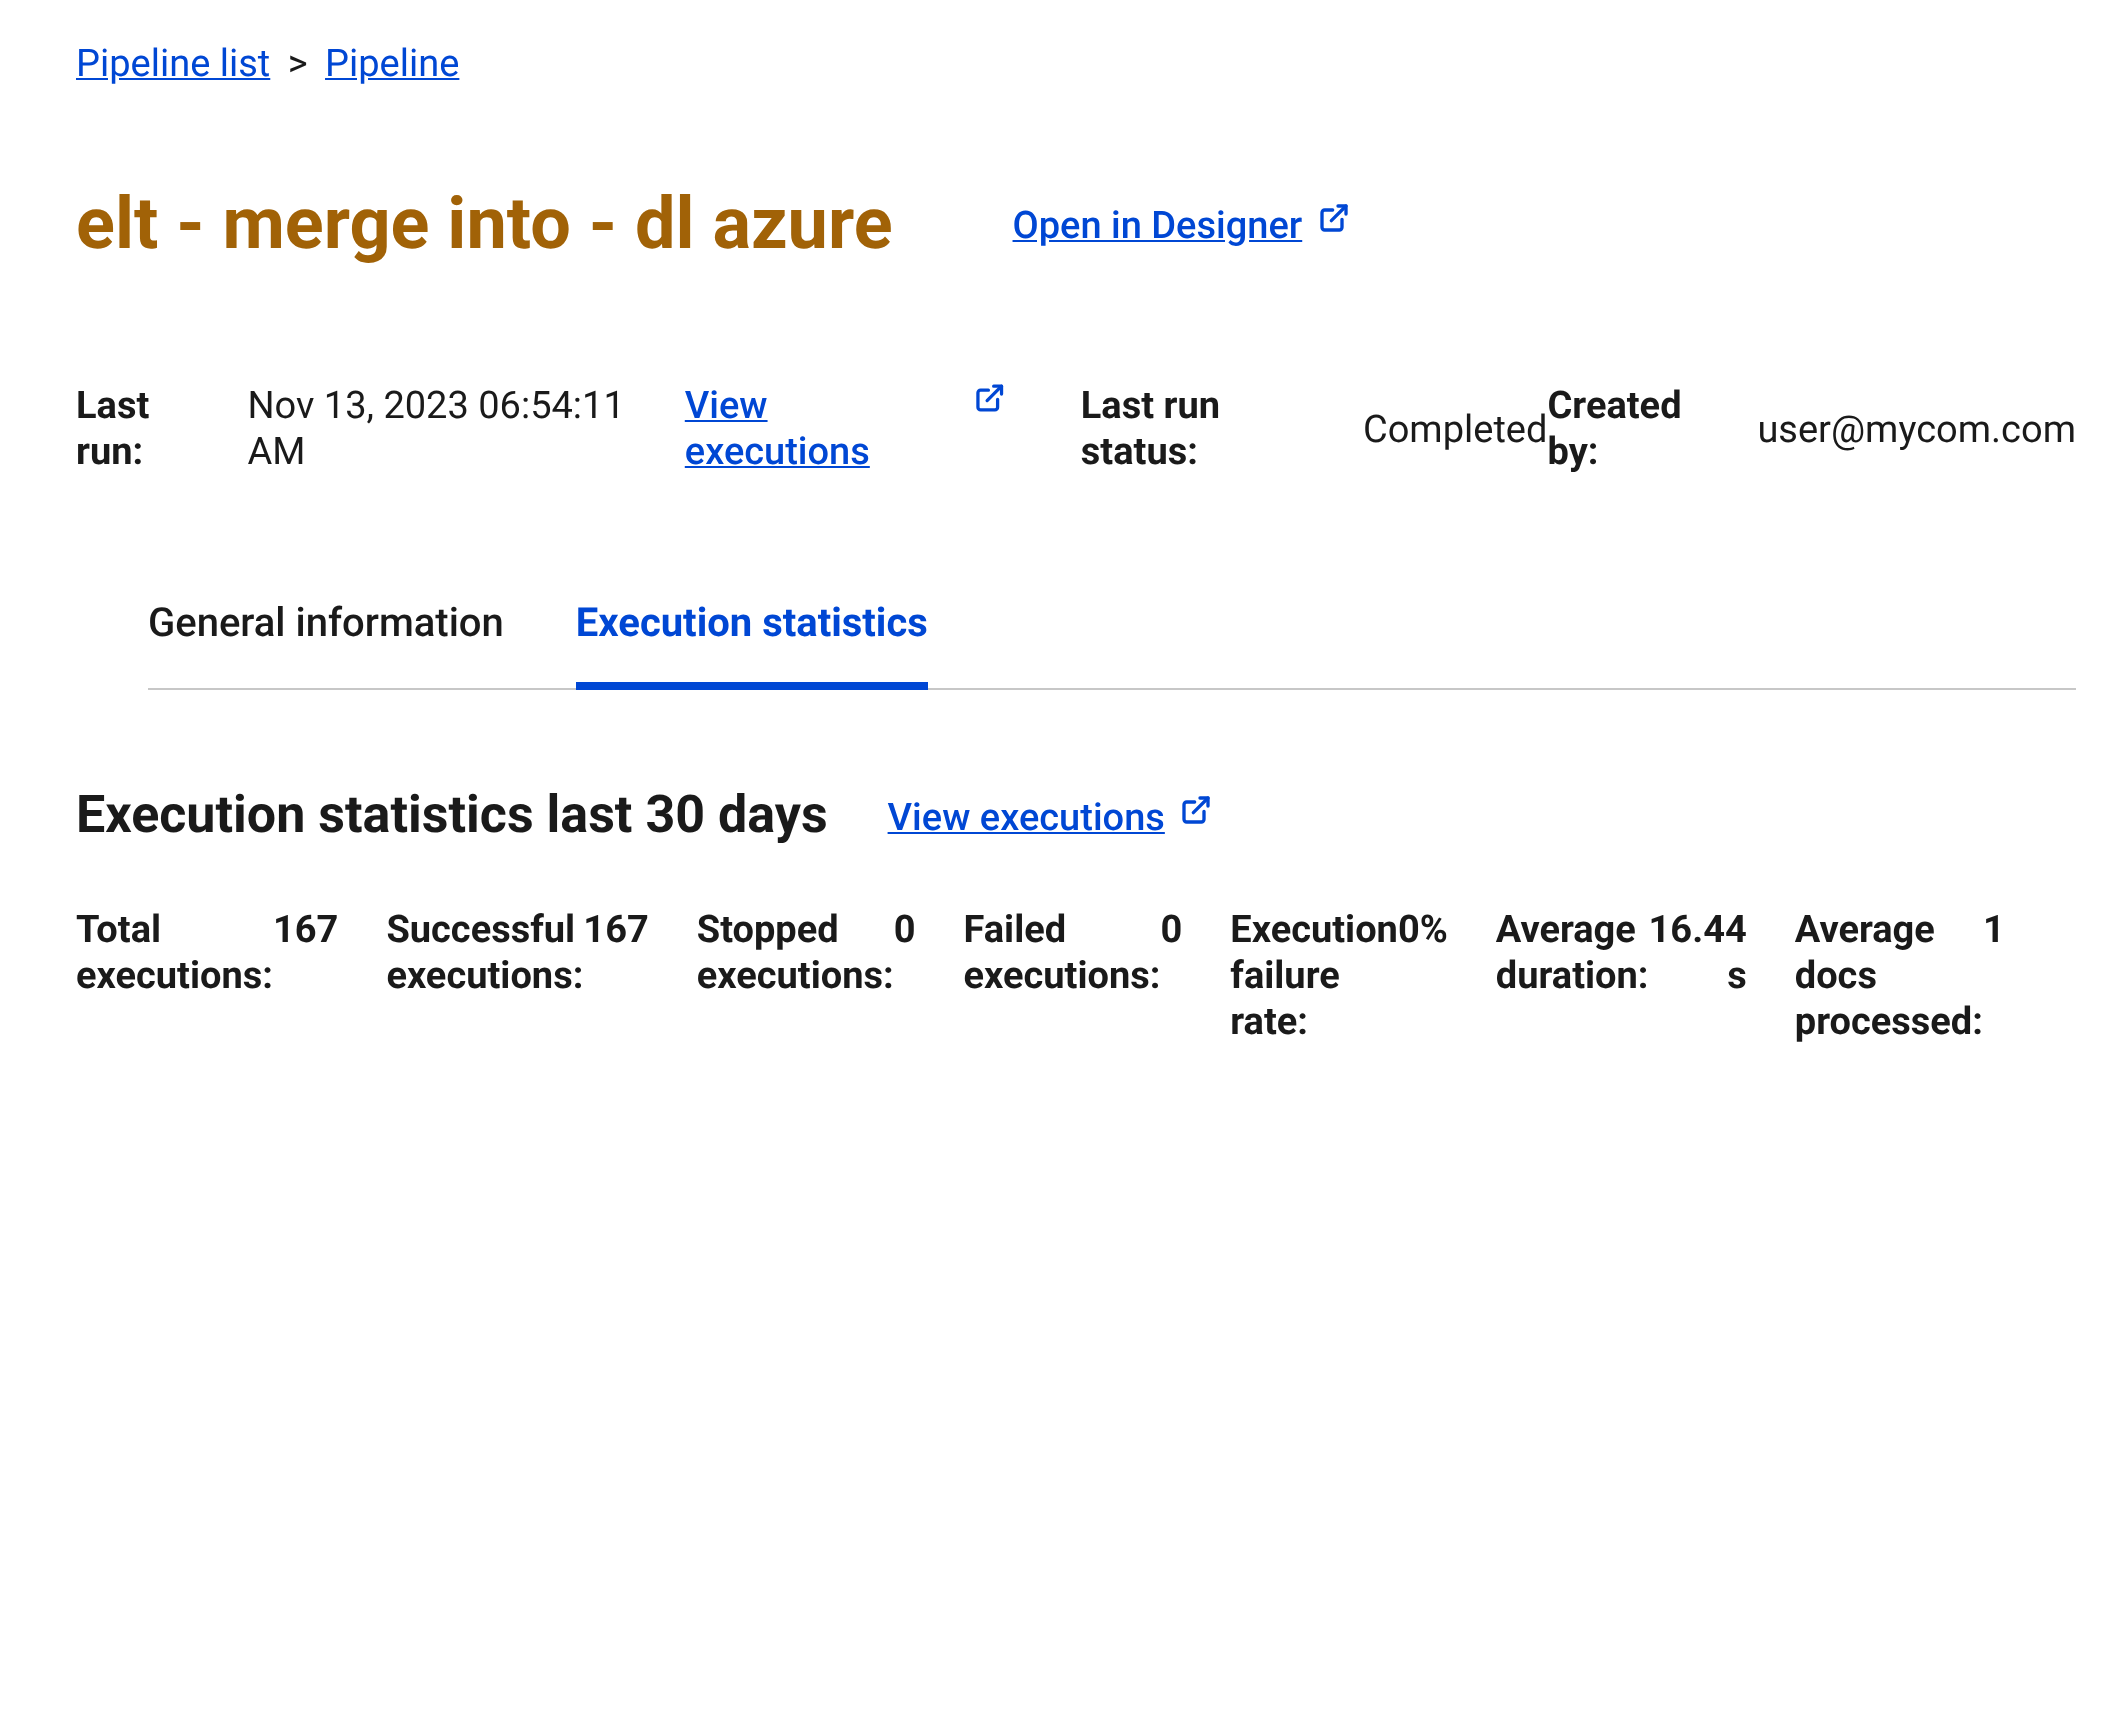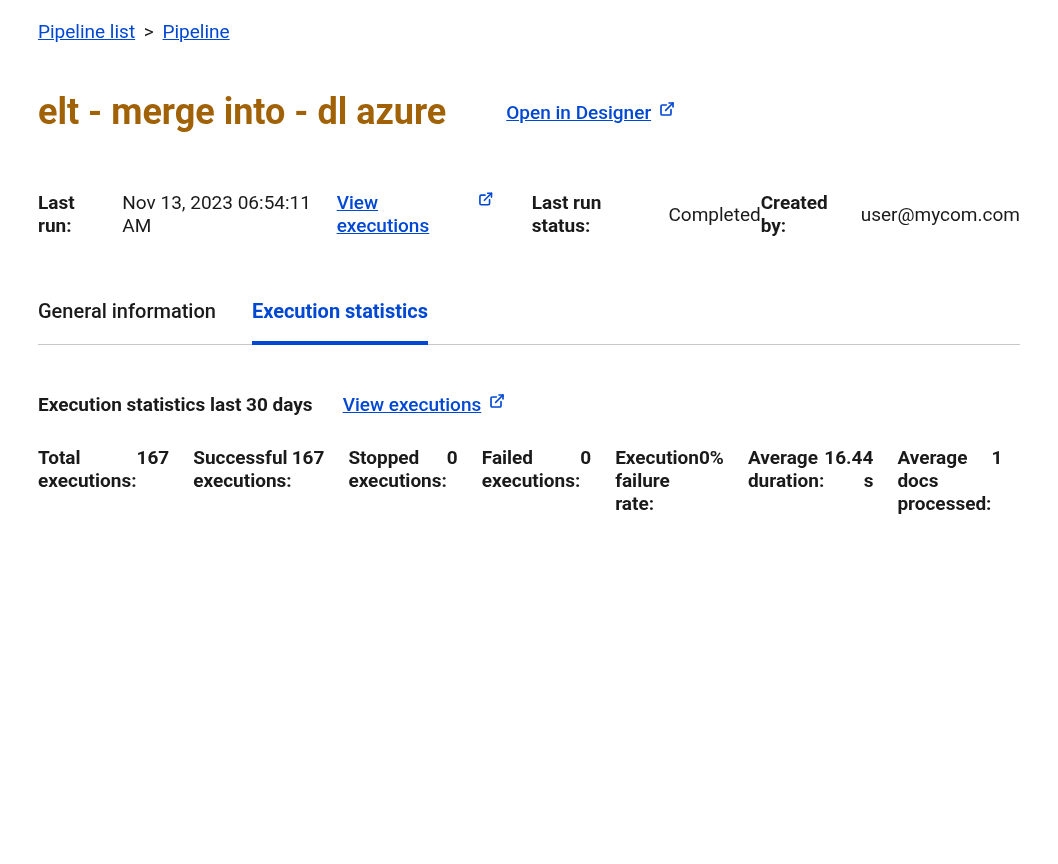--- a/index.html
+++ b/index.html
@@ -5,21 +5,21 @@
   * { box-sizing: border-box; }
   body {
     margin: 0;
     padding: 0;
     font-family: -apple-system, BlinkMacSystemFont, "Segoe UI", Roboto, Helvetica, Arial, sans-serif;
     background: #fff;
     color: #1a1a1a;
     width: 1058px;
   }
   .page {
-    padding: 20px 38px 40px 38px;
+    padding: 20px 20px 40px 38px;
   }
   .breadcrumb {
     font-size: 19px;
     margin-bottom: 48px;
   }
   .breadcrumb a {
     color: #0047d4;
     text-decoration: underline;
   }
   .breadcrumb .sep {
@@ -69,20 +69,21 @@
     align-items: center;
     gap: 12px;
   }
   .meta-label { font-weight: 700; }
   .meta-value { font-weight: 400; }
   .tabs {
     display: flex;
     gap: 36px;
     border-bottom: 1px solid #c7c7c7;
     margin-bottom: 48px;
+    margin-left: 36px;
   }
   .tab {
     padding: 0 0 18px 0;
     font-size: 20px;
     font-weight: 500;
     color: #1a1a1a;
     cursor: pointer;
     border-bottom: 4px solid transparent;
     margin-bottom: -1px;
   }
@@ -91,21 +92,21 @@
     font-weight: 700;
     border-bottom-color: #0047d4;
   }
   .stats-header {
     display: flex;
     align-items: center;
     gap: 30px;
     margin-bottom: 30px;
   }
   .stats-title {
-    font-size: 19px;
+    font-size: 26px;
     font-weight: 700;
   }
   .stats-list {
     display: flex;
     flex-direction: row;
     gap: 24px;
     width: 440px;
   }
   .stat-row {
     display: flex;

